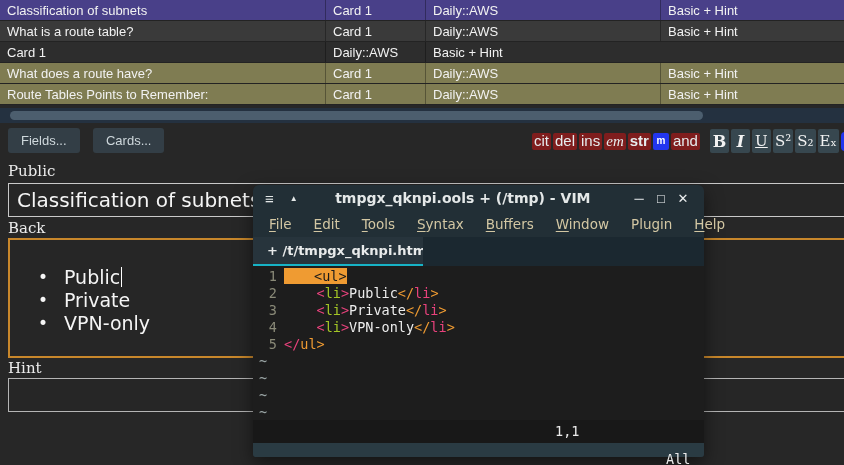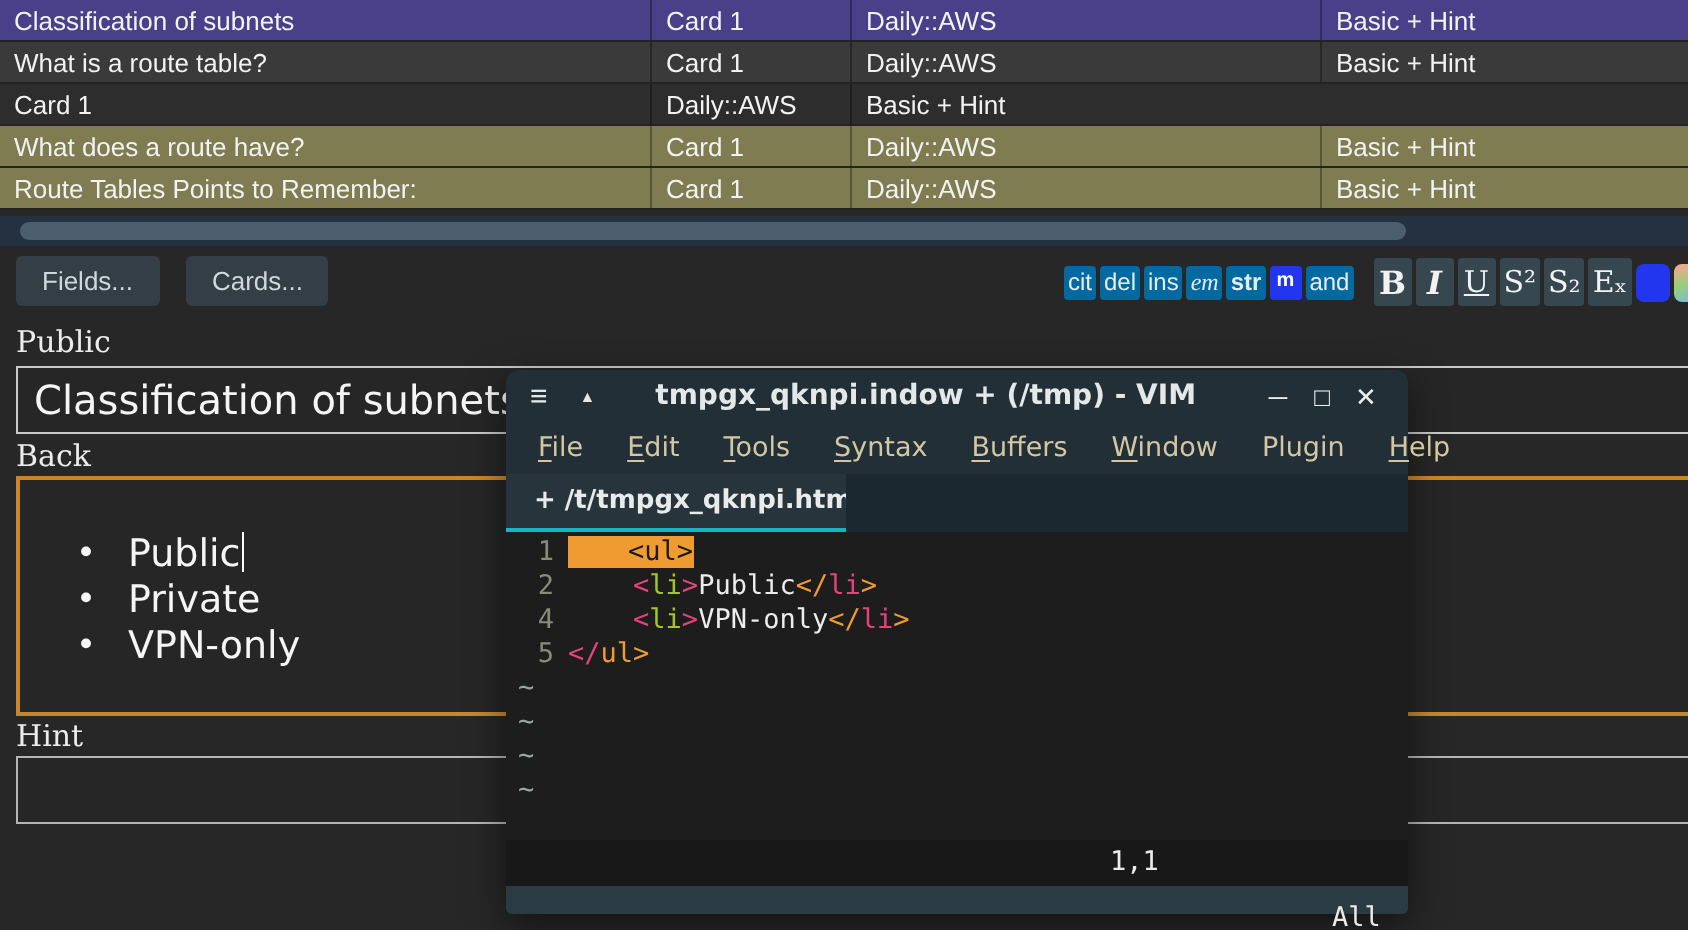--- a/index.html
+++ b/index.html
@@ -24,22 +24,22 @@
              border-radius:5px; background:#4c5e6e; }
 
   
   .toolbar { position:absolute; top:126px; left:0; width:844px; height:30px; }
   .btn-plain { display:inline-block; background:#333e46; color:#cfd8dc; border:none;
                border-radius:3px; font-size:13px; padding:5px 13px; margin-right:9px;
                font-family:"Liberation Sans", sans-serif; }
   .left-btns { position:absolute; left:8px; top:2px; }
   .right-tools { position:absolute; left:532px; top:0; height:30px; display:flex;
                  align-items:center; }
-  .sbtn { height:17px; min-width:16px; padding:0 2px; margin-right:2px; background:#0369a1;
-          color:#e6ecee; border:none; border-radius:2px; font-size:12px; line-height:16px;
+  .sbtn { height:17px; min-width:16px; padding:0 2px; margin-right:2px; background:#7f1d1d;
+          color:#e6ecee; border:none; border-radius:2px; font-size:15px; line-height:16px;
           font-family:"Liberation Sans", sans-serif; }
   .sbtn.italic { font-style:italic; font-family:"Liberation Serif", serif; }
   .sbtn.bold { font-weight:bold; }
   .sbtn.primary { background:#2236f0; color:#fff; font-weight:bold; font-size:10px; }
   .gap8 { width:8px; flex:0 0 8px; }
   .fbtn { height:24px; min-width:19px; padding:0 2px; margin-right:2px; background:#37474f;
           color:#f2f2f2; border:none; border-radius:2px; font-size:15px;
           font-family:"DejaVu Serif", serif; }
   .fbtn.bold { font-weight:bold; font-size:16px; }
   .fbtn.italic { font-style:italic; font-weight:bold; font-size:16px; }
@@ -190,21 +190,21 @@
     </div>
 </div>
 
 <div class="flabel lbl-hint">Hint</div>
 <div class="field f-hint"></div>
 
 <div class="vim">
   <div class="vim-title">
     <span class="vt-burger">≡</span>
     <span class="vt-up">▲</span>
-    <span class="vt-text">tmpgx_qknpi.indow + (/tmp) - VIM</span>
+    <span class="vt-text">tmpgx_qknpi.ools + (/tmp) - VIM</span>
     <span class="vt-controls">
       <span>─</span>
       <span>□</span>
       <span>✕</span>
     </span>
   </div>
   <div class="vim-menubar" id="vim-menubar">
       <span class="vmenu"><u>F</u>ile</span>
       <span class="vmenu"><u>E</u>dit</span>
       <span class="vmenu"><u>T</u>ools</span>
@@ -213,20 +213,21 @@
       <span class="vmenu"><u>W</u>indow</span>
       <span class="vmenu">Plugin</span>
       <span class="vmenu"><u>H</u>elp</span>
     </div>
   <div class="vim-tabbar">
     <div class="vim-tab">+ /t/tmpgx_qknpi.html</div>
   </div>
   <div class="vim-body" id="vim-code">
       <div class="vline"><span class="gut">1</span><span class="lbody"><span class="tk-hl">&lt;ul&gt;</span></span></div>
       <div class="vline"><span class="gut">2</span><span class="lbody"><span class="tk-text">    </span><span class="tk-pink">&lt;</span><span class="tk-green">li</span><span class="tk-pink">&gt;</span><span class="tk-text">Public</span><span class="tk-orange">&lt;/</span><span class="tk-pink">li</span><span class="tk-orange">&gt;</span></span></div>
+      <div class="vline"><span class="gut">3</span><span class="lbody"><span class="tk-text">    </span><span class="tk-pink">&lt;</span><span class="tk-green">li</span><span class="tk-pink">&gt;</span><span class="tk-text">Private</span><span class="tk-orange">&lt;/</span><span class="tk-pink">li</span><span class="tk-orange">&gt;</span></span></div>
       <div class="vline"><span class="gut">4</span><span class="lbody"><span class="tk-text">    </span><span class="tk-pink">&lt;</span><span class="tk-green">li</span><span class="tk-pink">&gt;</span><span class="tk-text">VPN-only</span><span class="tk-orange">&lt;/</span><span class="tk-pink">li</span><span class="tk-orange">&gt;</span></span></div>
       <div class="vline"><span class="gut">5</span><span class="lbody"><span class="tk-pink">&lt;/</span><span class="tk-orange">ul</span><span class="tk-orange">&gt;</span></span></div>
       <div class="vline tilde">~</div>
       <div class="vline tilde">~</div>
       <div class="vline tilde">~</div>
       <div class="vline tilde">~</div>
     </div>
   <div class="vim-status">
     <span class="vs-pos">1,1</span>
     <span class="vs-all">All</span>

